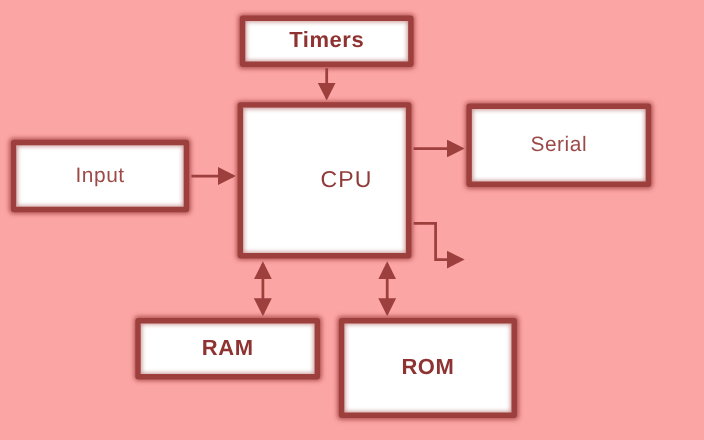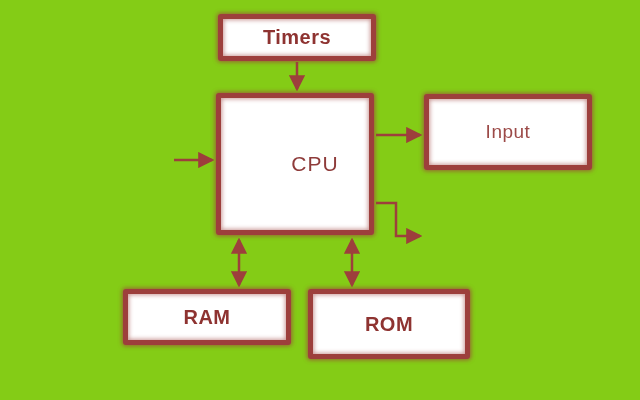--- a/index.html
+++ b/index.html
@@ -5,21 +5,21 @@
   html, body {
     margin: 0;
     padding: 0;
     background: #ffffff;
     font-family: "Liberation Sans", sans-serif;
   }
   .canvas {
     position: relative;
     width: 640px;
     height: 400px;
-    background: #84cc16;
+    background: #fca5a5;
     overflow: hidden;
   }
   .block {
     position: absolute;
     box-sizing: border-box;
     background: #ffffff;
     border: 5px solid #9d3f3c;
     border-radius: 3px;
     box-shadow: 0 0 4px 1px rgba(157, 63, 60, 0.75),
                 inset 0 0 4px 1px rgba(157, 63, 60, 0.55);
@@ -69,31 +69,34 @@
 <div class="canvas">
 
   <div class="block" style="left:218px; top:14px; width:158px; height:47px;">
     <span class="label-bold">Timers</span>
   </div>
 
   <div class="block" style="left:216px; top:93px; width:158px; height:142px;">
     <span class="label-medium">CPU</span>
   </div>
 
+  <div class="block" style="left:10px; top:127px; width:162px; height:66px;">
+    <span class="label-regular">Input</span>
+  </div>
 
   <div class="block" style="left:424px; top:94px; width:168px; height:76px;">
-    <span class="label-regular">Input</span>
+    <span class="label-regular">Serial</span>
   </div>
 
 
   <div class="block" style="left:123px; top:289px; width:168px; height:56px;">
     <span class="label-bold">RAM</span>
   </div>
 
-  <div class="block" style="left:308px; top:289px; width:162px; height:70px;">
+  <div class="block" style="left:308px; top:289px; width:162px; height:91px;">
     <span class="label-bold">ROM</span>
   </div>
 
   <svg class="connections" viewBox="0 0 640 400">
     <defs>
       <marker id="ah" viewBox="0 0 10 10" refX="8.5" refY="5" markerWidth="6.5" markerHeight="6.5" orient="auto-start-reverse">
         <path d="M0,0 L10,5 L0,10 z" fill="#9d3f3c"></path>
       </marker>
     </defs>
 

